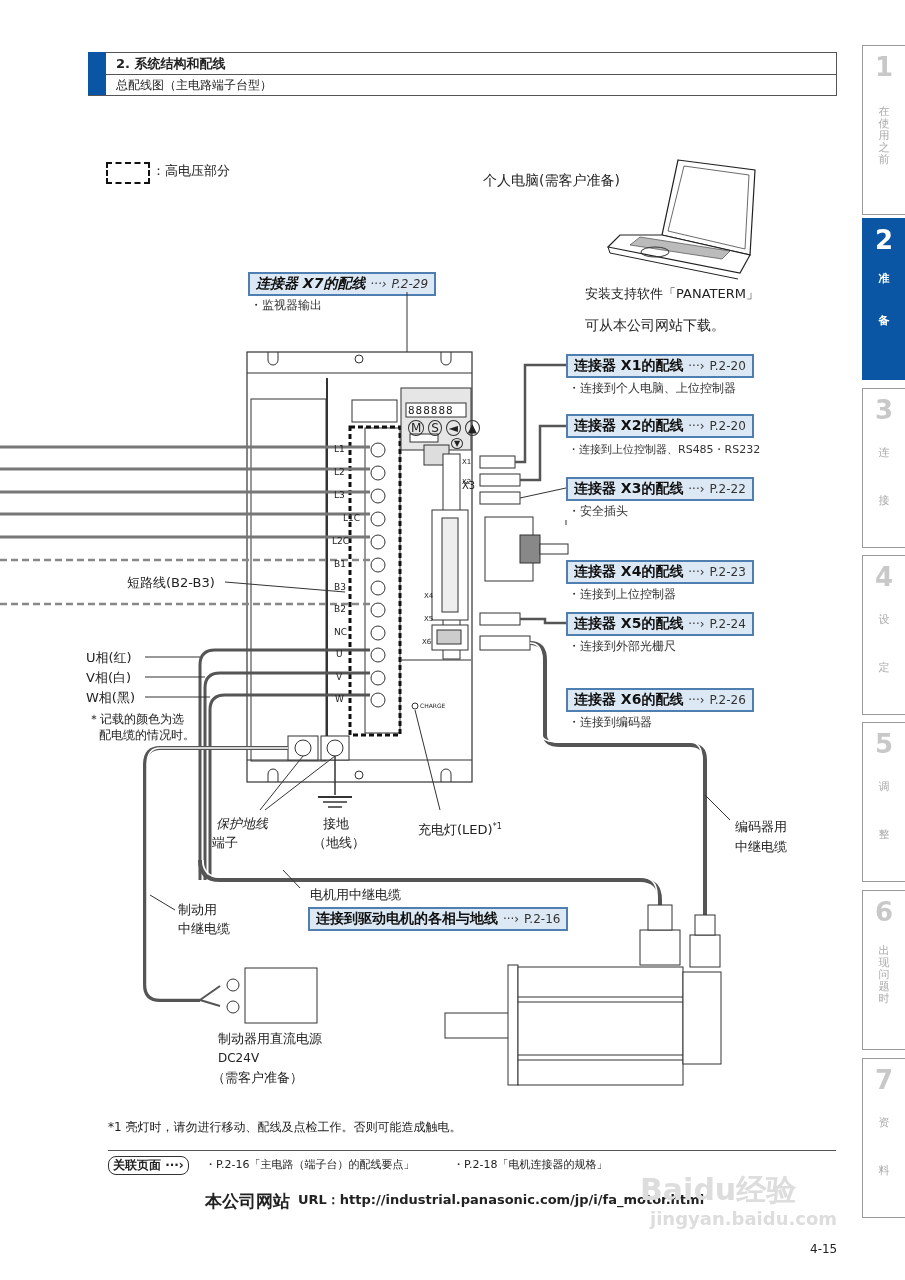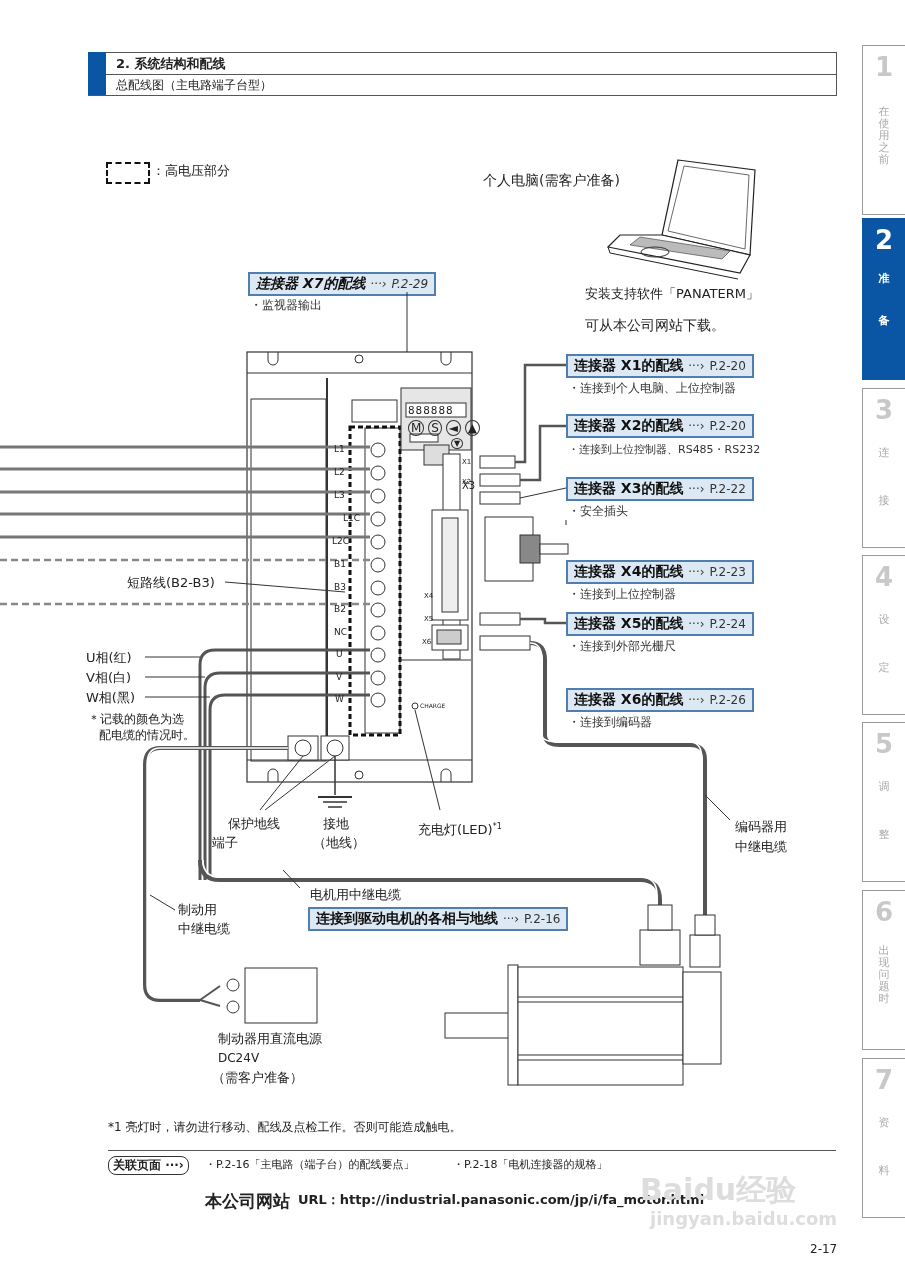--- a/index.html
+++ b/index.html
@@ -297,21 +297,21 @@
 <div class="abs" style="left:424px;top:615px;font-size:7px;">X5</div>
 <div class="abs" style="left:422px;top:638px;font-size:7px;">X6</div>
 <div class="abs" style="left:420px;top:702px;font-size:6px;">CHARGE</div>
 
 <div class="abs lab" style="left:127px;top:573px;">短路线(B2-B3)</div>
 <div class="abs lab" style="left:86px;top:648px;">U相(红)</div>
 <div class="abs lab" style="left:86px;top:668px;">V相(白)</div>
 <div class="abs lab" style="left:86px;top:688px;">W相(黑)</div>
 <div class="abs" style="left:88px;top:711px;font-size:12px;">＊记载的颜色为选</div>
 <div class="abs" style="left:99px;top:727px;font-size:12px;">配电缆的情况时。</div>
-<div class="abs lab" style="left:228px;top:814px;">保护地线</div>
+<div class="abs lab" style="left:216px;top:814px;font-style:italic;">保护地线</div>
 <div class="abs lab" style="left:212px;top:833px;">端子</div>
 <div class="abs lab" style="left:323px;top:814px;">接地</div>
 <div class="abs lab" style="left:313px;top:833px;">（地线）</div>
 <div class="abs lab" style="left:418px;top:817px;"><span>充电灯(LED)</span><sup style="font-size:8px">*1</sup></div>
 <div class="abs lab" style="left:310px;top:885px;">电机用中继电缆</div>
 <div class="abs lab" style="left:178px;top:900px;">制动用</div>
 <div class="abs lab" style="left:178px;top:919px;">中继电缆</div>
 <div class="abs lab" style="left:735px;top:817px;">编码器用</div>
 <div class="abs lab" style="left:735px;top:837px;">中继电缆</div>
 <div class="abs lab" style="left:218px;top:1029px;">制动器用直流电源</div>
@@ -324,13 +324,13 @@
 
 <div class="abs" style="left:108px;top:1119px;font-size:12px;">*1 亮灯时，请勿进行移动、配线及点检工作。否则可能造成触电。</div>
 <div class="abs foot-rule"></div>
 <div class="abs related">关联页面 ···›</div>
 <div class="abs" style="left:205px;top:1157px;font-size:11px;">・P.2-16「主电路（端子台）的配线要点」</div>
 <div class="abs" style="left:453px;top:1157px;font-size:11px;">・P.2-18「电机连接器的规格」</div>
 <div class="abs" style="left:205px;top:1190px;font-size:17px;font-weight:bold;">本公司网站</div>
 <div class="abs" style="left:298px;top:1191px;font-size:13px;font-weight:bold;">URL：http://industrial.panasonic.com/jp/i/fa_motor.html</div>
 <div class="abs wm" style="left:640px;top:1170px;font-size:30px;">Baidu经验</div>
 <div class="abs wm" style="left:650px;top:1208px;font-size:18px;">jingyan.baidu.com</div>
-<div class="abs" style="left:810px;top:1242px;font-size:12px;">2-17</div>
+<div class="abs" style="left:810px;top:1242px;font-size:12px;">4-15</div>
 
 </body></html>

